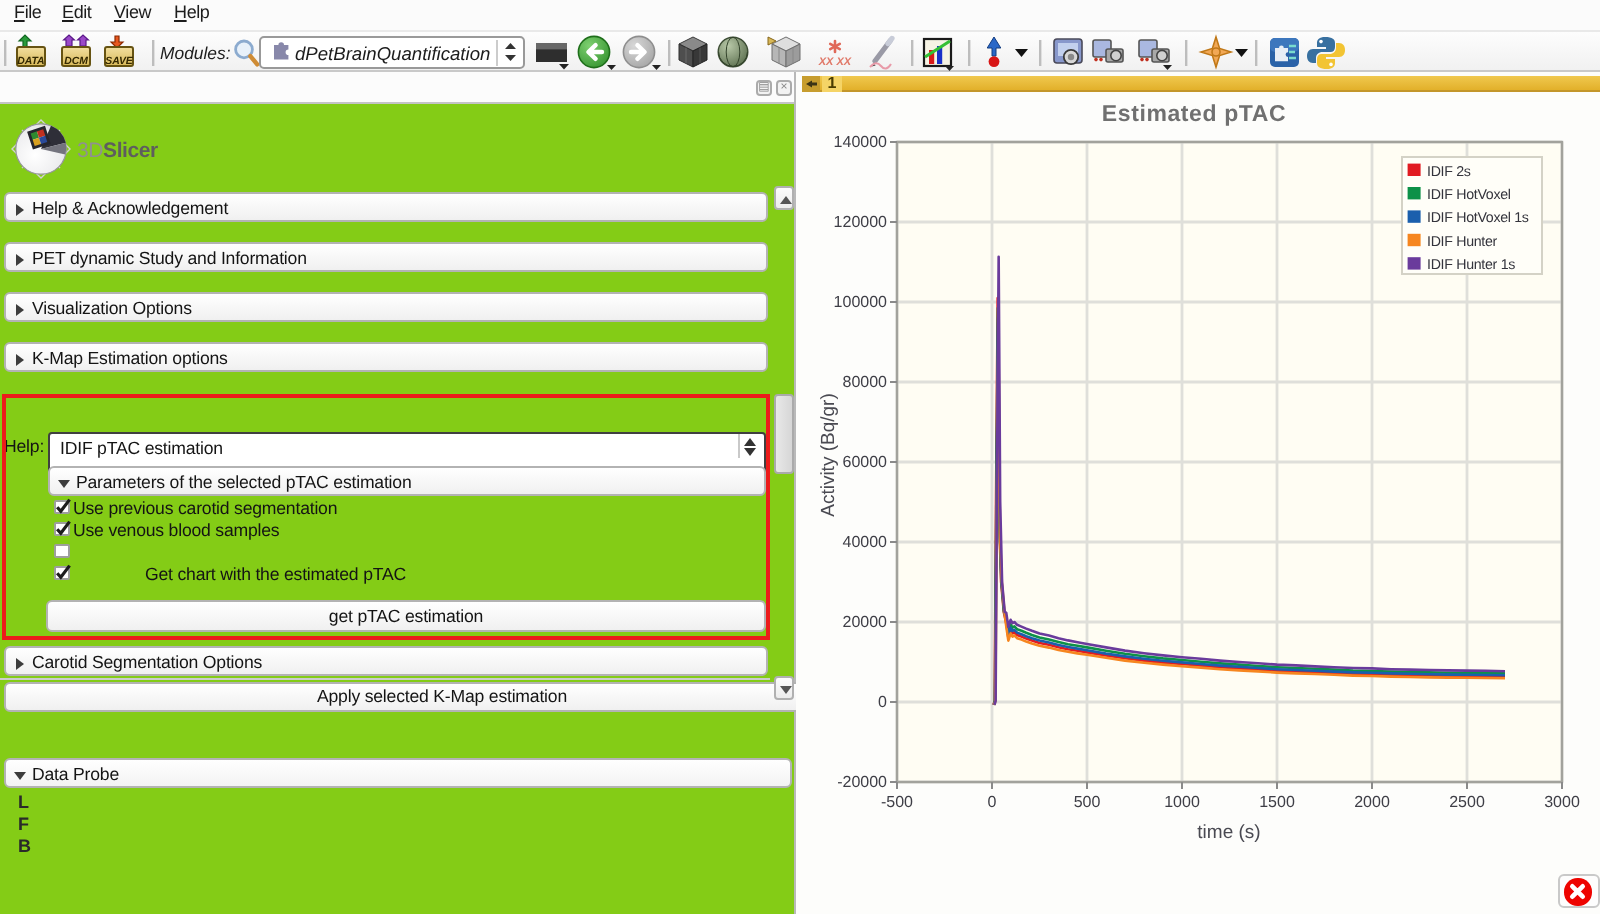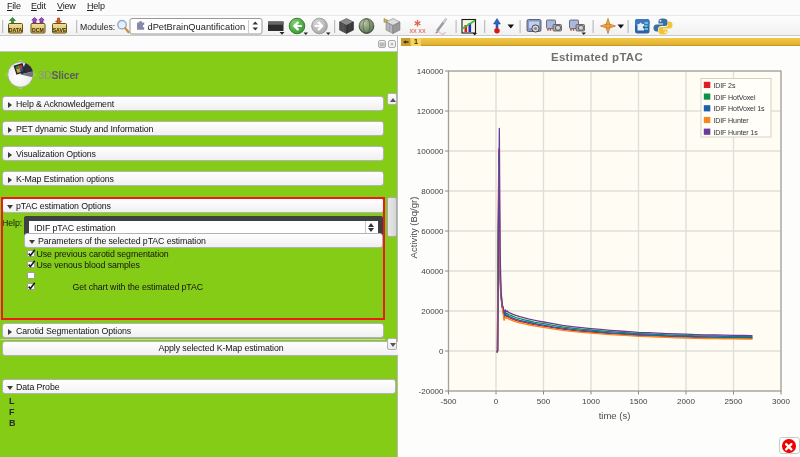--- a/index.html
+++ b/index.html
@@ -6,21 +6,21 @@
 html,body { width:800px; height:457px; overflow:hidden; }
 body { font-family:"Liberation Sans", sans-serif; background:#ffffff; position:relative; }
 
 
 #menubar { position:absolute; left:0; top:0; width:800px; height:15px; background:#fbfbfb; }
 #menubar .mi { position:absolute; top:1px; font-size:9px; color:#1c1c1c; letter-spacing:-0.2px; }
 .uline { text-decoration:underline; }
 
 
 #toolbar { position:absolute; left:0; top:15px; width:800px; height:21px;
-  background:linear-gradient(#fdfdfd,#f1f1f1); border-bottom:1px solid #c9c9c9; border-top:1px solid #e9e9e9;}
+  background:linear-gradient(#fdfdfd,#f1f1f1); border-bottom:1px solid #c9c9c9; border-top:1px solid #e9e9e9;font-style:italic;}
 
 
 #panel { position:absolute; left:0; top:36px; width:398px; height:421px; background:#84cc16; border-right:1px solid #b9b9b9; }
 #paneltop { position:absolute; left:0; top:0; width:397px; height:16px; background:#fcfcfc; border-bottom:1px solid #c4c4c4; }
 .ghbtn { position:absolute; top:4px; width:8px; height:8px; border:1px solid #ababab; border-radius:2px; background:#f2f2f2; color:#888; font-size:6px; line-height:6px; text-align:center; }
 .colhdr { position:absolute; left:2px; width:382px; height:15px;
   background:linear-gradient(#ffffff,#f0f0f0); border:1px solid #b3b3b3; border-radius:3px;
   font-size:8.8px; letter-spacing:-0.1px; color:#141414; line-height:14px; padding-left:13px; }
 .arr-r { position:absolute; left:4.5px; top:4.5px; width:0; height:0;
   border-left:4px solid #3c3c3c; border-top:3px solid transparent; border-bottom:3px solid transparent; }
@@ -220,24 +220,23 @@
       <rect x="19.5" y="16" width="4" height="4" fill="#2a4a9a"></rect>
       <rect x="15.5" y="12" width="8" height="8" fill="none" stroke="#26262e" stroke-width="1.4"></rect>
     </g>
     <text x="38.5" y="25.5" font-size="10.5" letter-spacing="-0.2" fill="#909090" font-family="Liberation Sans">3D<tspan font-weight="bold" fill="#5e5e5e">Slicer</tspan></text>
   </svg>
 
   <div class="colhdr" style="top:60px;"><span class="arr-r"></span>Help &amp; Acknowledgement</div>
   <div class="colhdr" style="top:85px;"><span class="arr-r"></span>PET dynamic Study and Information</div>
   <div class="colhdr" style="top:110px;"><span class="arr-r"></span>Visualization Options</div>
   <div class="colhdr" style="top:135px;"><span class="arr-r"></span>K-Map Estimation options</div>
-  <div class="colhdr" style="top:162px;"><span class="arr-d"></span>pTAC estimation Options</div>
 
   <span class="cblab" style="left:2px; top:182px;">Help:</span>
-  <div id="typecombo" style="position:absolute; left:24px; top:180px; width:359px; height:28px; background:#fff; border:5px solid #404040; border-radius:2px;">
+  <div id="typecombo" style="position:absolute; left:24px; top:180px; width:359px; height:28px; background:#fff; border:1px solid #404040; border-radius:2px;">
     <span style="position:absolute; left:5px; top:1.5px; font-size:8.8px; letter-spacing:-0.1px; color:#141414;">IDIF pTAC estimation</span>
     <span style="position:absolute; right:12px; top:0; width:1px; height:12px; background:#c9c9c9;"></span>
     <span style="position:absolute; right:4px; top:2px; width:0; height:0; border-bottom:4px solid #333; border-left:3px solid transparent; border-right:3px solid transparent;"></span>
     <span style="position:absolute; right:4px; top:7px; width:0; height:0; border-top:4px solid #333; border-left:3px solid transparent; border-right:3px solid transparent;"></span>
   </div>
 
   <div class="colhdr" style="left:24px; top:197px; width:359px;"><span class="arr-d"></span>Parameters of the selected pTAC estimation</div>
 
   <div class="cb" style="left:27px; top:213.5px;">
       <svg width="9" height="9" viewBox="0 0 9 9">
@@ -252,20 +251,21 @@
     </div>
   <span class="cblab" style="left:36.5px; top:224px;">Use venous blood samples</span>
   <div class="cb" style="left:27px; top:235.5px;"></div>
   <div class="cb" style="left:27px; top:246.5px;">
       <svg width="9" height="9" viewBox="0 0 9 9">
         <path d="M1.6 4.6 L3.4 6.6 L7.8 0.8" stroke="#1c1c1c" stroke-width="1.6" fill="none"></path>
       </svg>
     </div>
   <span class="cblab" style="left:36.5px; top:246px;padding-left:36px;">Get chart with the estimated pTAC</span>
 
+  <div class="btn" style="left:23px; top:264px; width:360px; height:16px; line-height:15px;">get pTAC estimation</div>
 
   <div style="position:absolute; left:1px; top:161px; width:384px; height:123px; border:2px solid #ec1b1b; pointer-events:none;"></div>
 
   <div class="colhdr" style="top:287px;"><span class="arr-r"></span>Carotid Segmentation Options</div>
 
   <div style="position:absolute; left:0; top:303px; width:385px; height:1px; background:#cccccc;"></div>
   <div class="btn" style="left:2px; top:305px; width:438px; height:15px; line-height:12px;">Apply selected K-Map estimation</div>
 
   <div class="colhdr" style="top:318px; width:394px; background:linear-gradient(#ffffff,#f3f3f3);margin-top:25px;"><span class="arr-d"></span>Data Probe</div>
 

